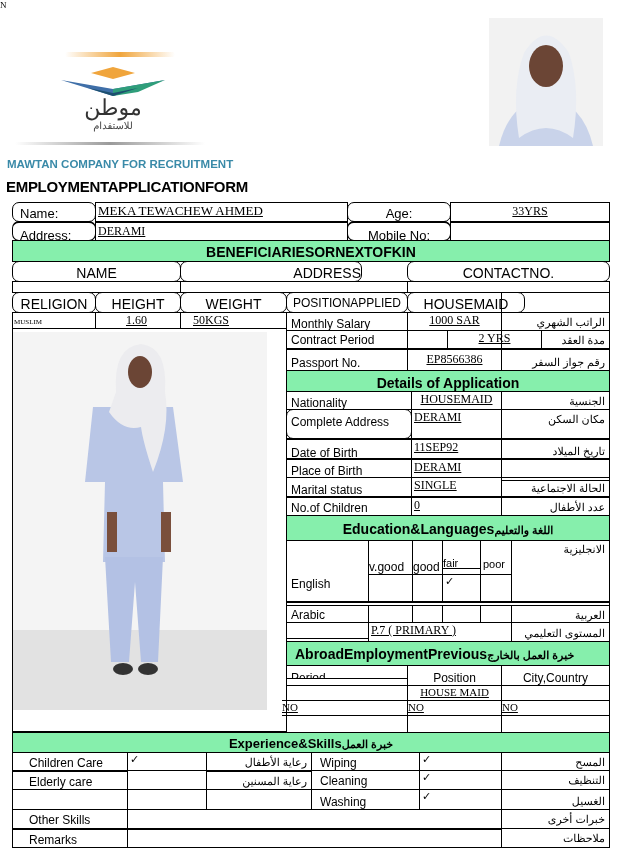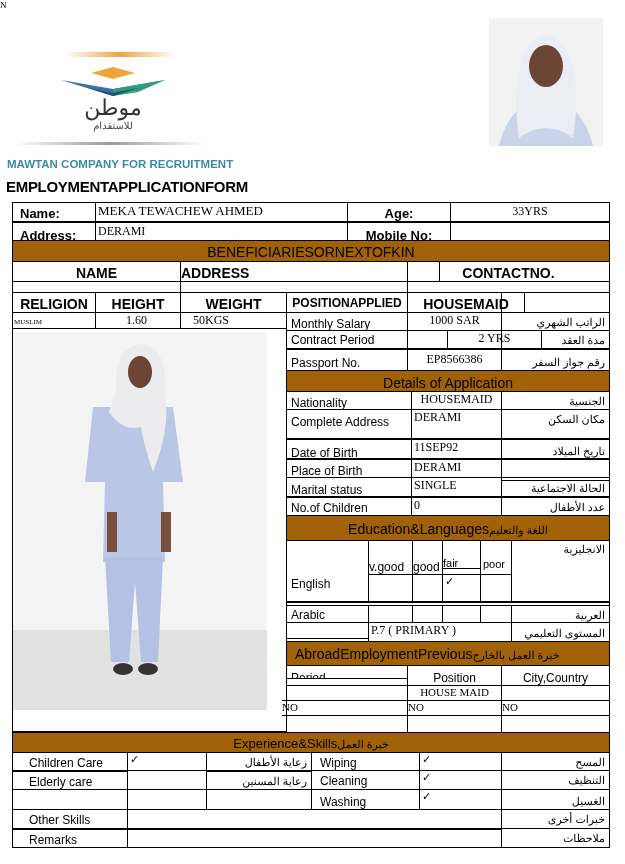--- a/index.html
+++ b/index.html
@@ -9,23 +9,23 @@
   .corner-mark{left:0;top:0;font-size:9px;font-family:"Liberation Serif",serif;}
   .logo-line-top{left:65px;top:52px;width:110px;height:5px;background:linear-gradient(90deg,rgba(240,170,60,0),#f0a53c,rgba(240,170,60,0));border-radius:3px;}
   .logo-line-bot{left:15px;top:142px;width:190px;height:3px;background:linear-gradient(90deg,rgba(150,150,150,0),#9a9a9a,rgba(150,150,150,0));}
   .logo-ar{left:58px;top:97px;width:110px;text-align:center;font-size:22px;color:#333;line-height:22px;}
   .logo-ar2{left:58px;top:120px;width:110px;text-align:center;font-size:10px;color:#444;}
   .company{left:7px;top:158px;font-size:11.5px;font-weight:bold;color:#3a8aa8;}
   .formtitle{left:6px;top:178px;font-size:15px;font-weight:bold;letter-spacing:-0.3px;}
   .photo-small{left:489px;top:18px;width:114px;height:128px;background:#f1f1f1;overflow:hidden;}
   .photo-big{left:13px;top:332px;width:254px;height:378px;background:#f3f3f3;overflow:hidden;}
   .cell{position:absolute;box-sizing:border-box;border:1px solid #000;overflow:hidden;white-space:nowrap;}
-  .lbl{font-weight:bold;font-size:13px;}
-  .val{font-family:"Liberation Serif",serif;font-size:12px;}
-  .band{background:#a16207;font-weight:normal;text-align:center;}
+  .lbl{font-weight:normal;font-size:13px;border-radius:7px;}
+  .val{font-family:"Liberation Serif",serif;font-size:12px;text-decoration:underline;}
+  .band{background:#86efac;font-weight:bold;text-align:center;}
   .small{font-size:12px;}
   .ar{font-size:11px;text-align:right;padding-right:4px;direction:rtl;}
   .check{font-size:11px;}
 </style>
 </head>
 <body>
 
 <div class="abs corner-mark">N</div>
 
 <div>
@@ -58,21 +58,21 @@
 <div class="cell lbl" style="left:347px;top:202px;width:104px;height:20px;text-align:center;padding-top:3px;">Age:</div>
 <div class="cell val" style="left:450px;top:202px;width:160px;height:20px;text-align:center;padding-top:1px;">33YRS</div>
 
 <div class="cell lbl" style="left:12px;top:221px;width:84px;height:20px;padding:5px 0 0 7px;border-top-width:2px;">Address:</div>
 <div class="cell val" style="left:95px;top:221px;width:253px;height:20px;padding:1px 0 0 2px;border-top-width:2px;">DERAMI</div>
 <div class="cell lbl" style="left:347px;top:221px;width:104px;height:20px;text-align:center;padding-top:5px;border-top-width:2px;">Mobile No:</div>
 <div class="cell val" style="left:450px;top:221px;width:160px;height:20px;border-top-width:2px;"></div>
 
 <div class="cell band" style="left:12px;top:240px;width:598px;height:22px;font-size:14px;padding-top:3px;">BENEFICIARIESORNEXTOFKIN</div>
 <div class="cell lbl" style="left:12px;top:261px;width:169px;height:21px;text-align:center;padding-top:3px;font-size:14px;">NAME</div>
-<div class="cell lbl" style="left:180px;top:261px;width:260px;height:21px;text-align:left;padding-top:3px;font-size:14px;">ADDRESS</div>
+<div class="cell lbl" style="left:180px;top:261px;width:182px;height:21px;text-align:right;padding-top:3px;font-size:14px;">ADDRESS</div>
 <div class="cell lbl" style="left:407px;top:261px;width:203px;height:21px;text-align:center;padding-top:3px;font-size:14px;">CONTACTNO.</div>
 <div class="cell" style="left:12px;top:281px;width:169px;height:12px;"></div>
 <div class="cell" style="left:180px;top:281px;width:228px;height:12px;"></div>
 <div class="cell" style="left:407px;top:281px;width:203px;height:12px;"></div>
 
 <div class="cell lbl" style="left:12px;top:292px;width:84px;height:21px;text-align:center;padding-top:3px;font-size:14px;">RELIGION</div>
 <div class="cell lbl" style="left:95px;top:292px;width:86px;height:21px;text-align:center;padding-top:3px;font-size:14px;">HEIGHT</div>
 <div class="cell lbl" style="left:180px;top:292px;width:107px;height:21px;text-align:center;padding-top:3px;font-size:14px;">WEIGHT</div>
 <div class="cell lbl" style="left:286px;top:292px;width:122px;height:21px;text-align:center;padding-top:3px;font-size:12px;">POSITIONAPPLIED</div>
 <div class="cell lbl" style="left:407px;top:292px;width:118px;height:21px;text-align:center;padding-top:3px;font-size:14px;">HOUSEMAID</div>
@@ -109,21 +109,21 @@
 <div class="cell small" style="left:286px;top:348px;width:122px;height:23px;padding:6px 0 0 4px;border-top-width:2px;">Passport No.</div>
 <div class="cell val" style="left:407px;top:348px;width:95px;height:23px;text-align:center;padding-top:2px;border-top-width:2px;">EP8566386</div>
 <div class="cell ar" style="left:501px;top:348px;width:109px;height:23px;padding-top:6px;border-top-width:2px;">رقم جواز السفر</div>
 
 <div class="cell band" style="left:286px;top:370px;width:324px;height:22px;font-size:14px;padding-top:4px;">Details of Application</div>
 
 <div class="cell small" style="left:286px;top:391px;width:126px;height:19px;padding:4px 0 0 4px;">Nationality</div>
 <div class="cell val" style="left:411px;top:391px;width:91px;height:19px;text-align:center;">HOUSEMAID</div>
 <div class="cell ar" style="left:501px;top:391px;width:109px;height:19px;padding-top:3px;">الجنسية</div>
 
-<div class="cell small" style="left:286px;top:409px;width:126px;height:30px;padding:5px 0 0 4px;">Complete Address</div>
+<div class="cell small" style="left:286px;top:409px;width:126px;height:30px;padding:5px 0 0 4px;border-radius:7px;">Complete Address</div>
 <div class="cell val" style="left:411px;top:409px;width:91px;height:30px;padding-left:2px;">DERAMI</div>
 <div class="cell ar" style="left:501px;top:409px;width:109px;height:30px;padding-top:3px;">مكان السكن</div>
 
 <div class="cell small" style="left:286px;top:438px;width:126px;height:21px;padding:6px 0 0 4px;border-top-width:2px;">Date of Birth</div>
 <div class="cell val" style="left:411px;top:438px;width:91px;height:21px;padding-left:2px;border-top-width:2px;">11SEP92</div>
 <div class="cell ar" style="left:501px;top:438px;width:109px;height:21px;padding-top:5px;border-top-width:2px;">تاريخ الميلاد</div>
 
 <div class="cell small" style="left:286px;top:458px;width:126px;height:20px;padding:4px 0 0 4px;border-top-width:2px;">Place of Birth</div>
 <div class="cell val" style="left:411px;top:458px;width:91px;height:20px;padding-left:2px;border-top-width:2px;">DERAMI</div>
 <div class="cell ar" style="left:501px;top:458px;width:109px;height:20px;padding-top:20px;border-top-width:2px;">مكان الميلاد</div>

